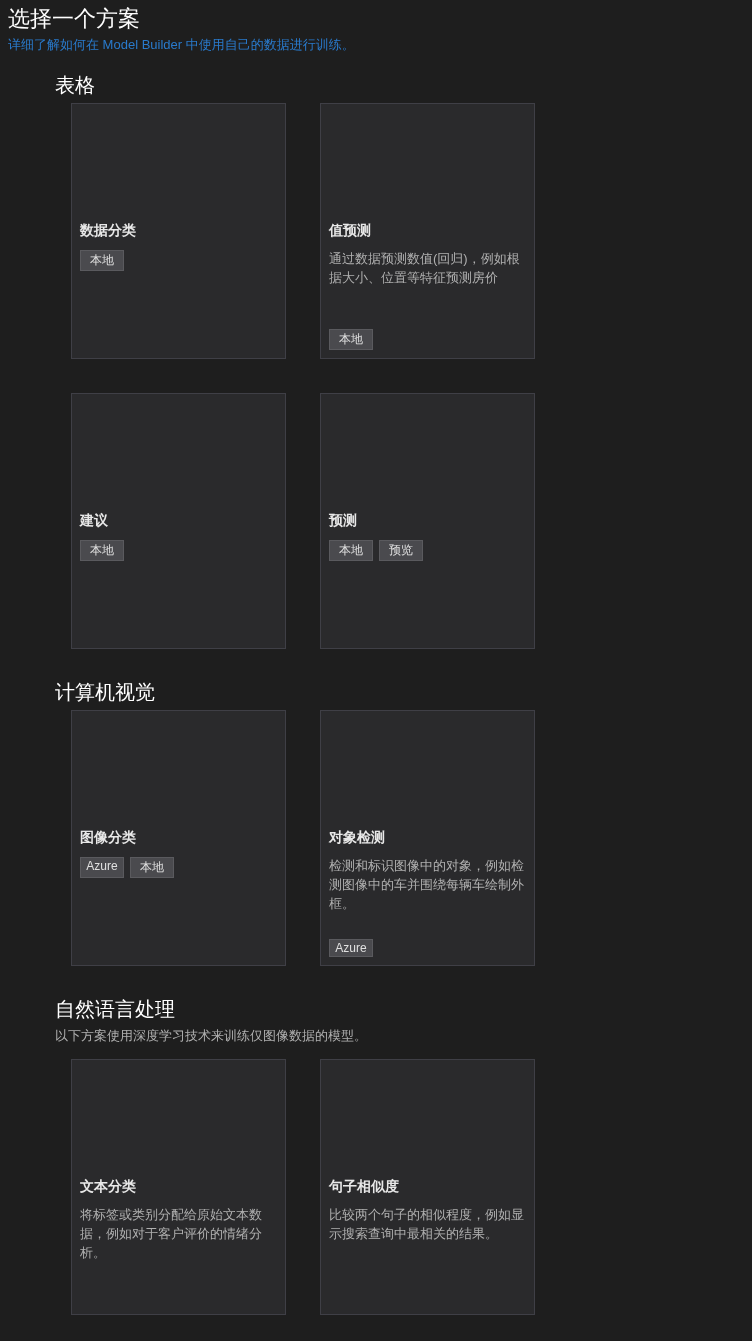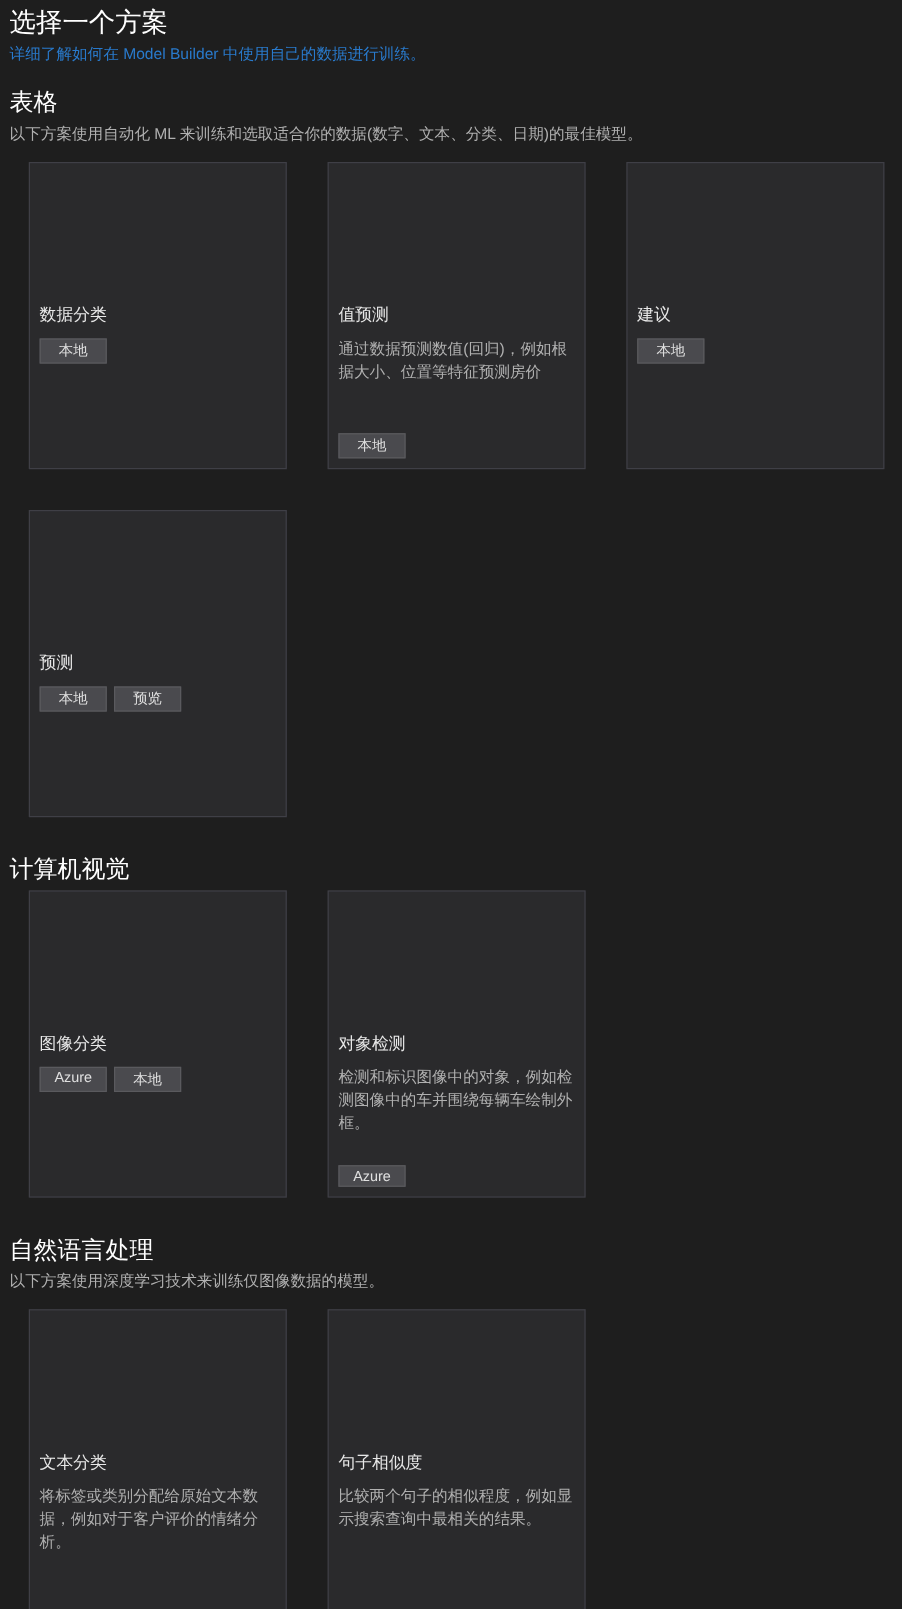--- a/index.html
+++ b/index.html
@@ -47,56 +47,56 @@
       padding: 8px 8px 8px 8px;
       display: flex;
       flex-direction: column;
       cursor: pointer;
     }
     .card-spacer {
       flex: 0 0 110px;
     }
     .card-title {
       font-size: 14px;
-      font-weight: normal;
+      font-weight: bold;
       color: #e8e8e8;
       margin-bottom: 10px;
     }
     .card-desc {
       font-size: 13px;
       color: #b0b0b0;
       line-height: 1.45;
       flex: 1;
     }
     .card-tags {
       display: flex;
       gap: 6px;
     }
     .tag {
       background-color: #4a4a4e;
       border: 1px solid #5a5a5e;
       color: #e0e0e0;
       font-size: 12px;
       padding: 1px 0;
-      width: 56px;
+      width: 44px;
       text-align: center;
     }
     .section-block {
       margin-bottom: 4px;
+      padding-left: 47px;
     }
   </style>
 </head>
 <body>
 
 <h1 class="page-title">选择一个方案</h1>
 <div class="page-subtitle-link">详细了解如何在 Model Builder 中使用自己的数据进行训练。</div>
 
 <div class="section-block">
   <h2 class="section-title">表格</h2>
-  <div class="section-desc">以下方案使用自动化 ML 来训练和选取适合你的数据(数字、文本、分类、日期)的最佳模型。</div>
   <div class="card-row">
 
     <div class="card">
       <div class="card-spacer"></div>
       <div class="card-title">数据分类</div>
       <div class="card-tags">
         <span class="tag">本地</span>
       </div>
     </div>
 

